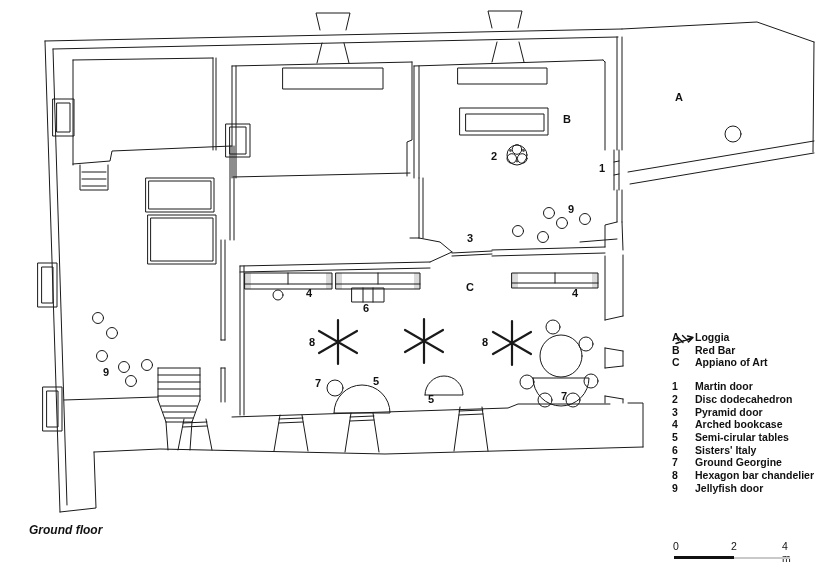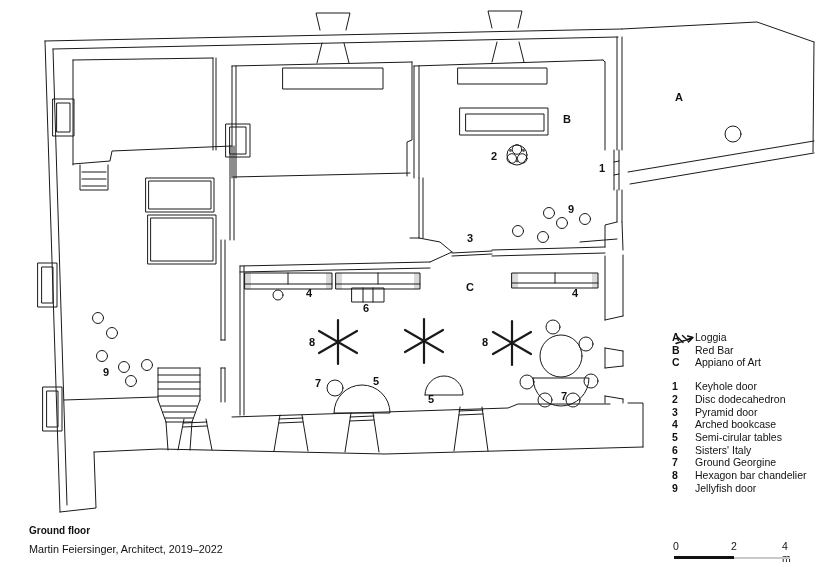--- a/index.html
+++ b/index.html
@@ -7,24 +7,24 @@
           font-family:"Liberation Sans", sans-serif;color:#111;}
   svg{position:absolute;left:0;top:0;}
   .plan-label{position:absolute;transform:translate(-50%,-50%);font-size:11px;font-weight:bold;
               color:#111;white-space:nowrap;}
   
   #legend{position:absolute;left:672px;top:331px;width:140px;}
   #north-arrow{margin:0 0 14px 2px;}
   .legend-group{margin-bottom:11px;}
   .legend-row{display:flex;font-size:10.5px;line-height:12.7px;}
   .legend-key{width:23px;font-weight:bold;flex:0 0 23px;}
-  .legend-label{font-weight:normal;white-space:nowrap;text-align:right;}
+  .legend-label{font-weight:bold;white-space:nowrap;text-align:right;}
   
   #title-block{position:absolute;left:29px;top:524px;font-size:10.8px;line-height:13.2px;}
-  #title-block .main-title{font-size:10px;font-weight:bold;margin-bottom:6px;}
+  #title-block .main-title{font-size:12px;font-weight:bold;font-style:italic;margin-bottom:17px;}
   
   #scale-bar{position:absolute;left:670px;top:540px;width:125px;height:24px;}
   .tick{position:absolute;top:0;font-size:10.5px;}
   #tick-0{left:3px;} #tick-1{left:61px;} #tick-2{left:112px;}
   #bar-black{position:absolute;left:4px;top:16px;width:60px;height:3px;background:#111;}
   #bar-gray{position:absolute;left:64px;top:17px;width:56px;height:2px;background:#c9c9c9;}
 </style>
 </head>
 <body>
 
@@ -220,21 +220,21 @@
           <span class="legend-label">Red Bar</span>
         </div>
         <div class="legend-row">
           <span class="legend-key">C</span>
           <span class="legend-label">Appiano of Art</span>
         </div>
       </div>
     <div class="legend-group" id="legend-items">
         <div class="legend-row">
           <span class="legend-key">1</span>
-          <span class="legend-label">Keyhole door</span>
+          <span class="legend-label">Martin door</span>
         </div>
         <div class="legend-row">
           <span class="legend-key">2</span>
           <span class="legend-label">Disc dodecahedron</span>
         </div>
         <div class="legend-row">
           <span class="legend-key">3</span>
           <span class="legend-label">Pyramid door</span>
         </div>
         <div class="legend-row">
@@ -259,21 +259,20 @@
         </div>
         <div class="legend-row">
           <span class="legend-key">9</span>
           <span class="legend-label">Jellyfish door</span>
         </div>
       </div>
   </div>
 
   <div id="title-block">
     <div class="main-title">Ground floor</div>
-    <div>Martin Feiersinger, Architect, 2019–2022</div>
   </div>
 
   <div id="scale-bar">
     <span class="tick" id="tick-0">0</span>
     <span class="tick" id="tick-1">2</span>
     <span class="tick" id="tick-2">4 m</span>
     <div id="bar-black"></div>
     <div id="bar-gray"></div>
   </div>
 

